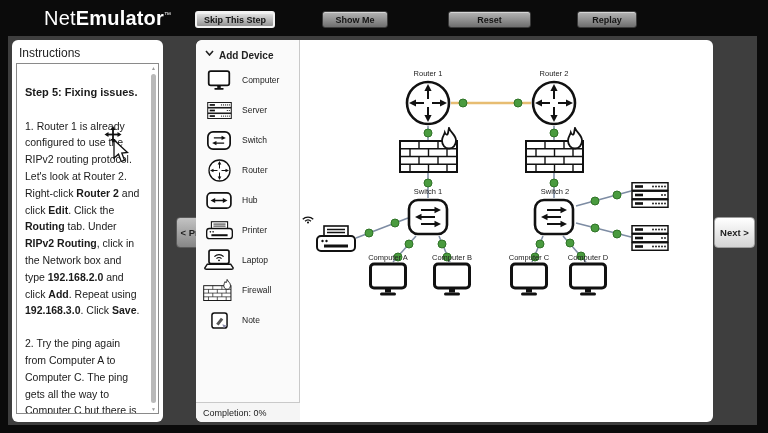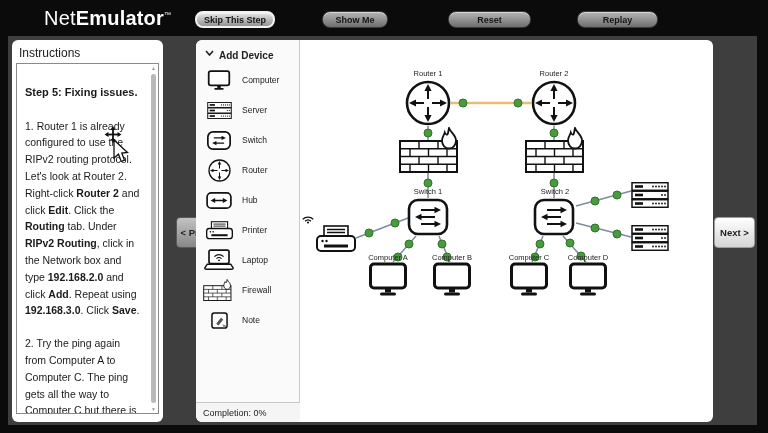--- a/index.html
+++ b/index.html
@@ -11,29 +11,29 @@
   }
   .main-bg { position:absolute; left:8px; top:36px; width:749px; height:389px; background:#3e3e3e; }
 
   
   .topbar { position:absolute; left:0; top:0; width:768px; height:36px; background:#0b0b0b; }
   .logo { position:absolute; left:44px; top:7px; color:#fff; font-size:20px; letter-spacing:.2px; }
   .logo .lg-n { font-weight:400; }
   .logo .lg-e { font-weight:700; }
   .logo .lg-tm { font-size:7px; vertical-align:super; font-weight:400; }
   .tb-btn {
-    position:absolute; top:11px; height:17px; border-radius:8px;
+    position:absolute; top:11px; height:17px; border-radius:3px;
     font-family:"Liberation Sans", sans-serif; font-size:9px; font-weight:bold; color:#151515;
     background:linear-gradient(#b6b6b6,#6e6e6e); border:1px solid #3a3a3a;
     box-shadow:inset 0 1px 0 rgba(255,255,255,.45); cursor:pointer;
   }
   .tb-btn.skip { left:195px; width:80px; background:linear-gradient(#e6e6e6,#939393); border:2px solid #f2f2f2; }
   .tb-btn.showme { left:322px; width:66px; }
   .tb-btn.reset  { left:448px; width:83px; }
-  .tb-btn.replay { left:577px; width:81px; }
+  .tb-btn.replay { left:577px; width:60px; }
 
   
   .inst-panel {
     position:absolute; left:12px; top:40px; width:151px; height:382px;
     background:#fff; border-radius:6px;
   }
   .inst-title { position:absolute; left:7px; top:6px; font-size:12px; color:#222; }
   .inst-box {
     position:absolute; left:4px; right:4px; top:23px; bottom:8px;
     border:1px solid #8a8a8a; background:#fff; overflow:hidden;

